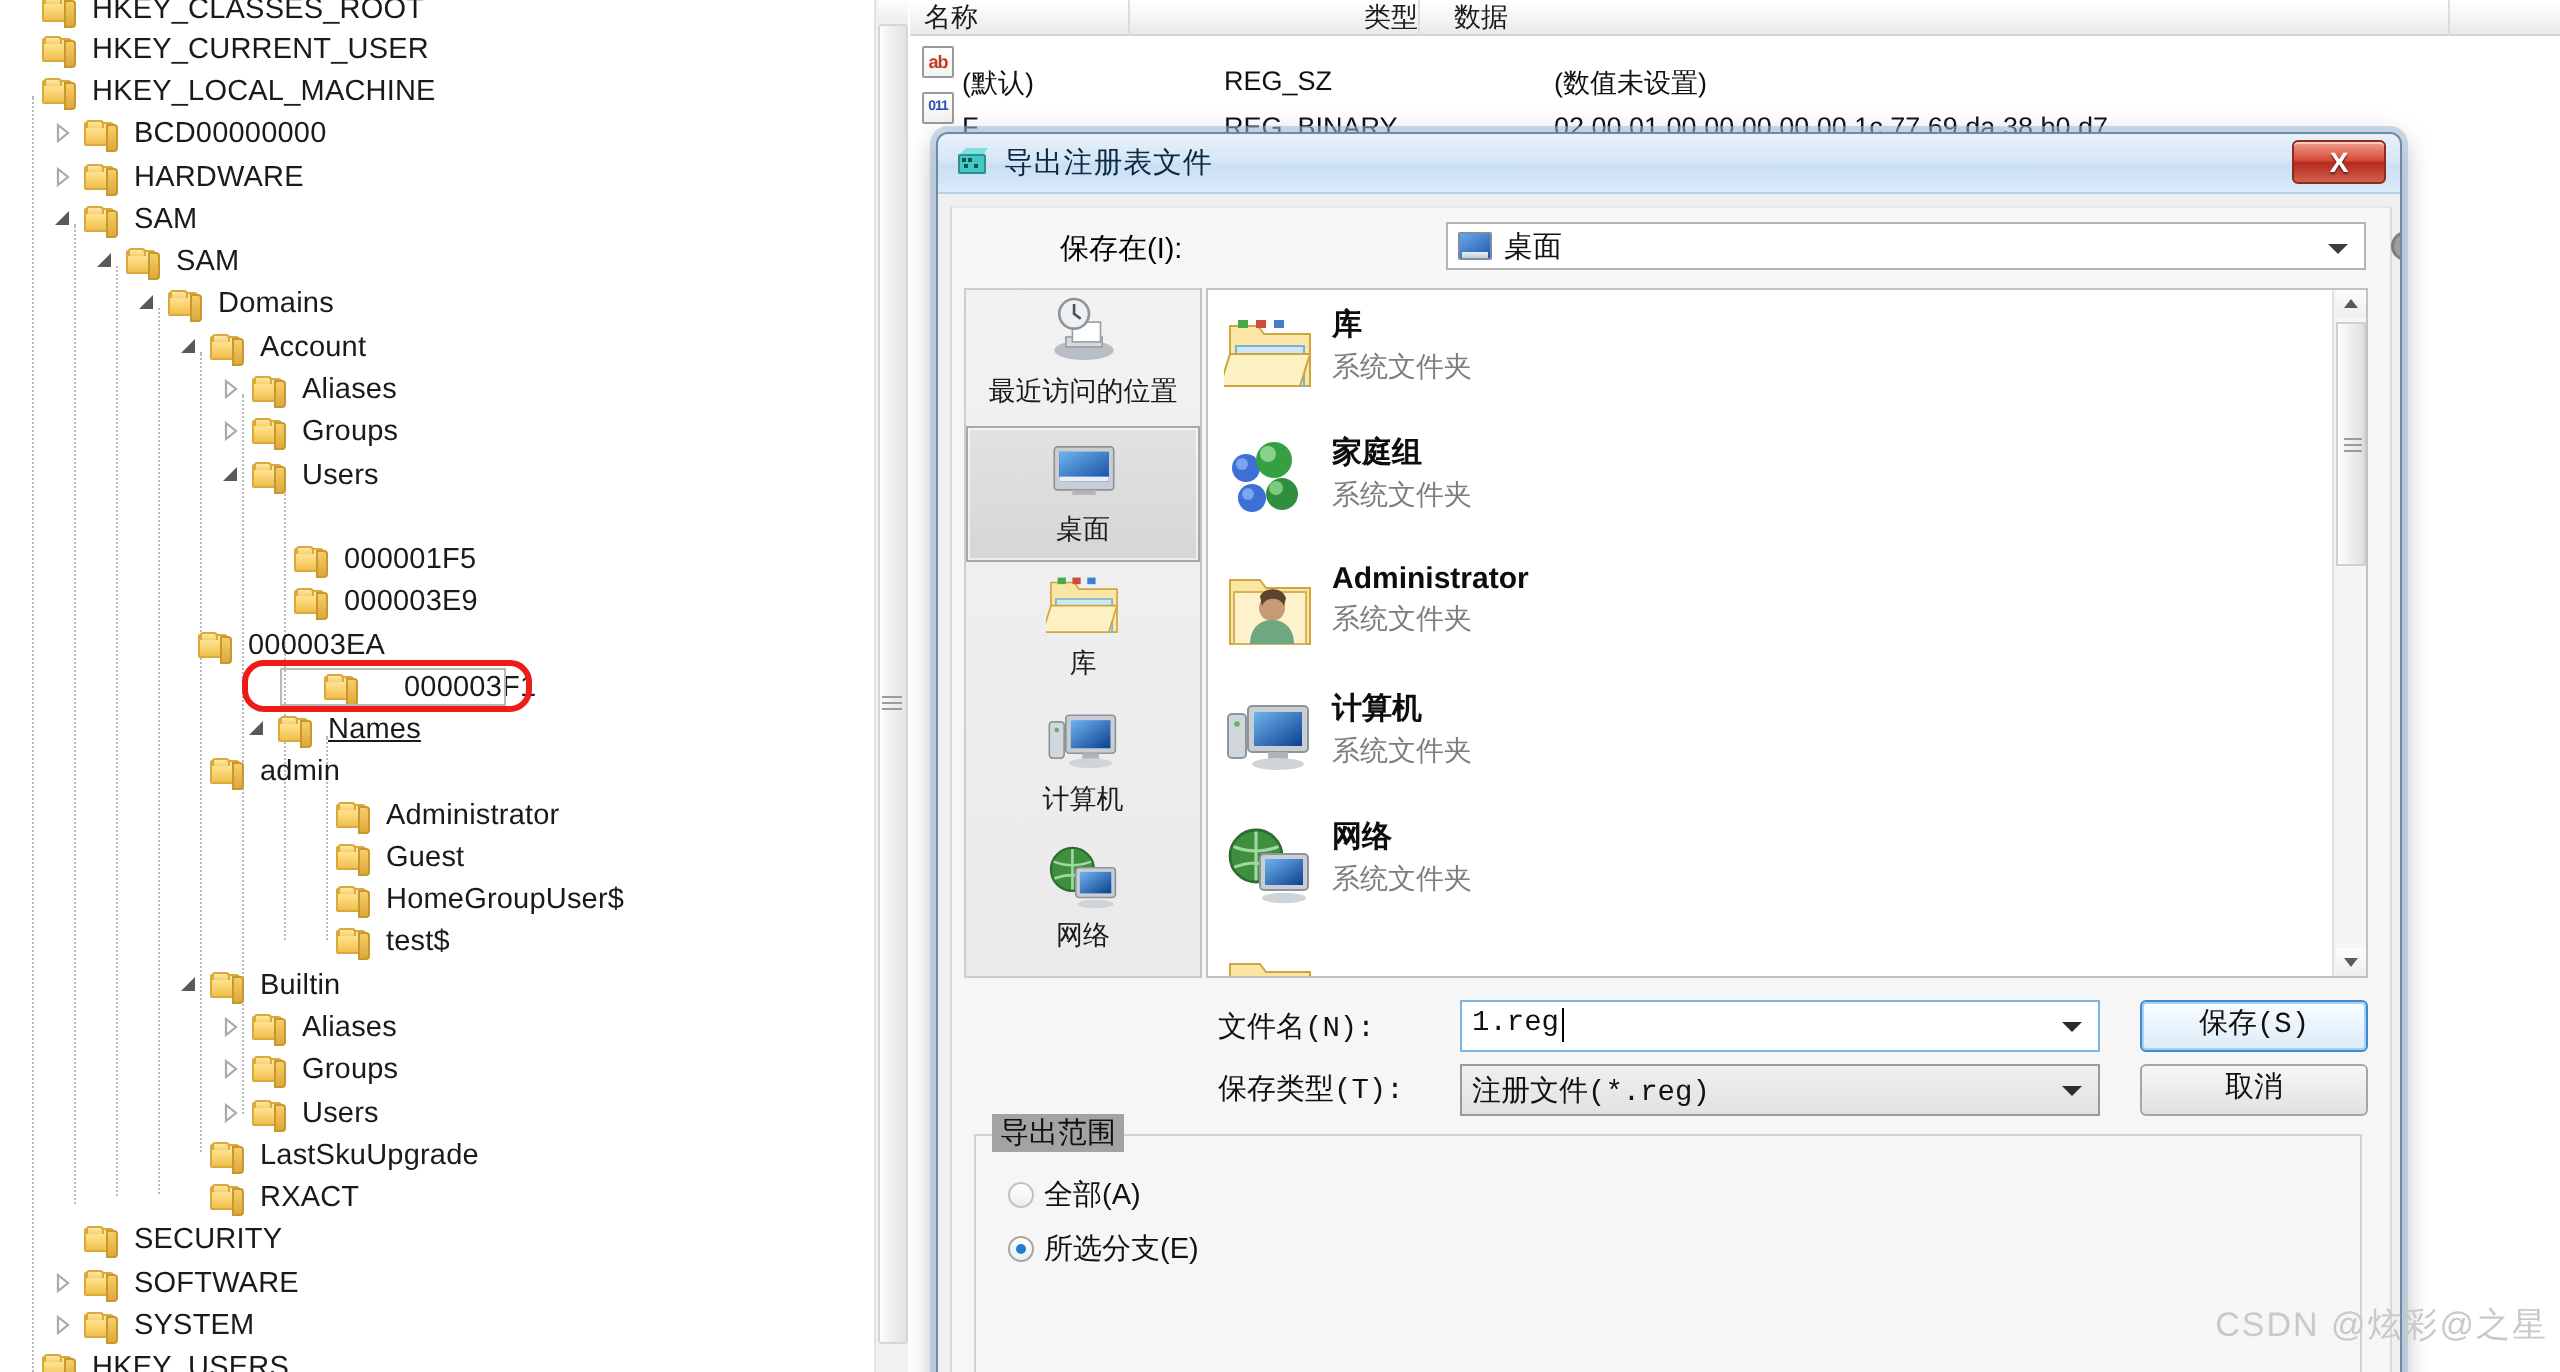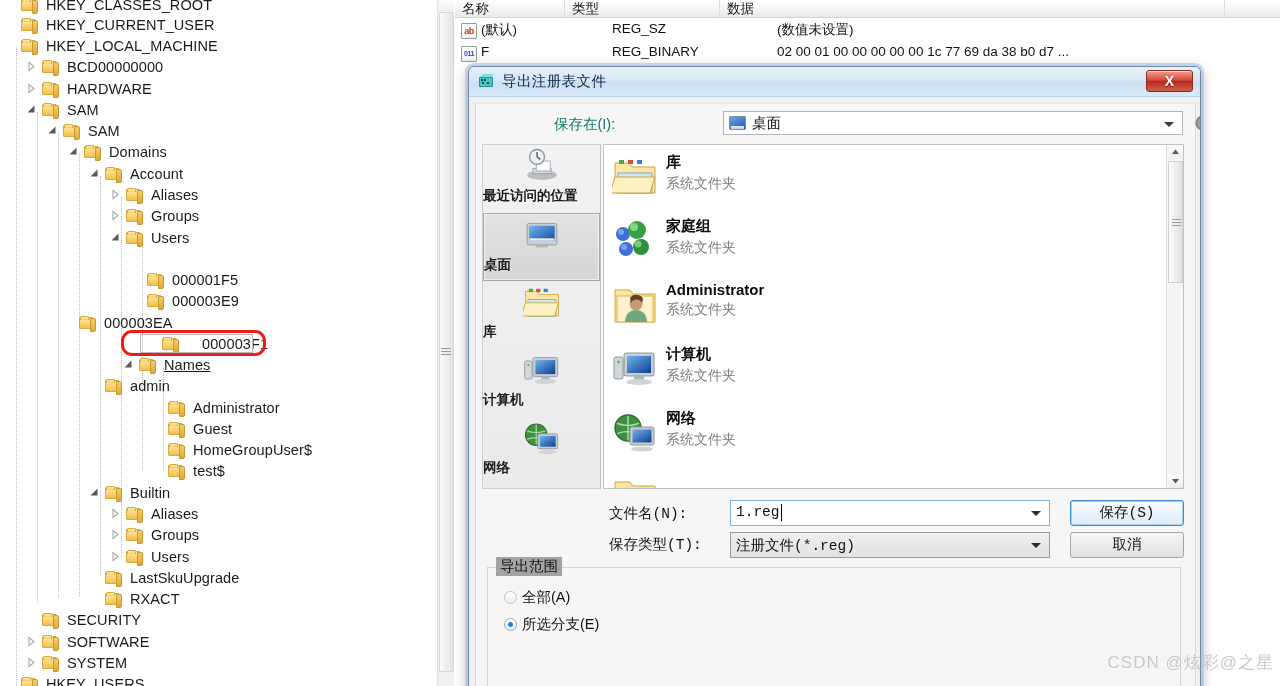--- a/index.html
+++ b/index.html
@@ -110,21 +110,21 @@
     line-height: 19px;
     padding-left: 7px;
     overflow: hidden;
   }
   .vrow {
     position: relative;
     height: 21px;
     font-size: 13.5px;
     color: #111;
   }
-  .vrow .vc { position: absolute; top: 0; white-space: nowrap; text-align: center; }
+  .vrow .vc { position: absolute; top: 12px; white-space: nowrap; text-align: center; }
   .vicon {
     position: absolute; left: 6px; top: 2px;
     width: 16px; height: 16px;
     background: linear-gradient(180deg,#ffffff,#f2f2f2);
     border: 1px solid #9a9a9a;
     border-radius: 1px;
     font-size: 9px;
     font-weight: bold;
     line-height: 14px;
     text-align: center;
@@ -180,21 +180,21 @@
     position: absolute; left: 6px; top: 36px;
     width: 721px; height: 598px;
     background: #f6f6f6;
     border: 1px solid #d9d9d9;
     border-top-color: #e8e8e8;
   }
   
   #lookin-row { position: absolute; left: 0; top: 0; width: 721px; height: 40px; }
   #lookin-label {
     position: absolute; left: 54px; top: 11px;
-    font-size: 14.5px; color: #0f766e; margin-left: 24px;
+    font-size: 14.5px; color: #000000;
   }
   #lookin-combo {
     position: absolute; left: 247px; top: 7px;
     width: 460px; height: 24px;
     background: #ffffff;
     border: 1px solid #b4b4b4;
   }
   #lookin-combo .ico {
     position: absolute; left: 5px; top: 4px;
     width: 17px; height: 14px;
@@ -224,21 +224,21 @@
   #placesbar {
     position: absolute; left: 6px; top: 40px;
     width: 119px; height: 345px;
     background: linear-gradient(180deg,#f2f2f2,#eaeaea);
     border: 1px solid #cdcdcd;
     border-right: 1px solid #c2c2c2;
   }
   .place {
     position: relative;
     width: 117px; height: 68px;
-    font-weight: bold;
+    text-align: center;
   }
   .place.selected {
     background: linear-gradient(180deg,#e2e2e2,#d6d6d6);
     border: 1px solid #a8a8a8;
     box-shadow: inset 0 0 0 1px rgba(255,255,255,0.6);
   }
   .place .picon { height: 42px; position: relative; }
   .place .plabel { font-size: 13.5px; color: #1b1b1b; }
 
   
@@ -537,21 +537,21 @@
         </span>
         <span class="tree-label">000001F5</span>
       </div>
       <div class="tree-row" style="position: absolute; left: 0px; top: 290px; padding-left: 128px;">
         <span class="tw"></span>
         <span class="folder">
           <i></i>
         </span>
         <span class="tree-label">000003E9</span>
       </div>
-      <div class="tree-row" style="position: absolute; left: 0px; top: 312px; padding-left: 60px;">
+      <div class="tree-row" style="position: absolute; left: 0px; top: 312px; padding-left: 80px;">
         <span class="tw"></span>
         <span class="folder">
           <i></i>
         </span>
         <span class="tree-label">000003EA</span>
       </div>
       <div class="tree-row" style="position: absolute; left: 0px; top: 333px; padding-left: 128px; gap: 15px;">
         <span class="tw"></span>
         <span class="folder">
           <i></i>
@@ -708,21 +708,21 @@
     <div id="tree-sb-grip">
       <div></div>
         <div></div>
         <div></div>
     </div>
   </div>
 
   <div id="regedit-values">
     <div id="values-header">
       <div class="hcell" style="left:0;width:110px;">名称</div>
-      <div class="hcell" style="left:110px;width:155px;">类型</div>
+      <div class="hcell" style="left:100px;width:155px;text-align:right;">类型</div>
       <div class="hcell" style="left:265px;width:505px;">数据</div>
       <div class="hcell" style="left:770px;width:55px;border-right:none;"></div>
     </div>
 
     <div class="vrow" style="margin-top:3px;">
       <div class="vicon ab">ab</div>
       <div class="vc" style="left:26px;">(默认)</div>
       <div class="vc" style="left:157px;">REG_SZ</div>
       <div class="vc" style="left:322px;">(数值未设置)</div>
     </div>

